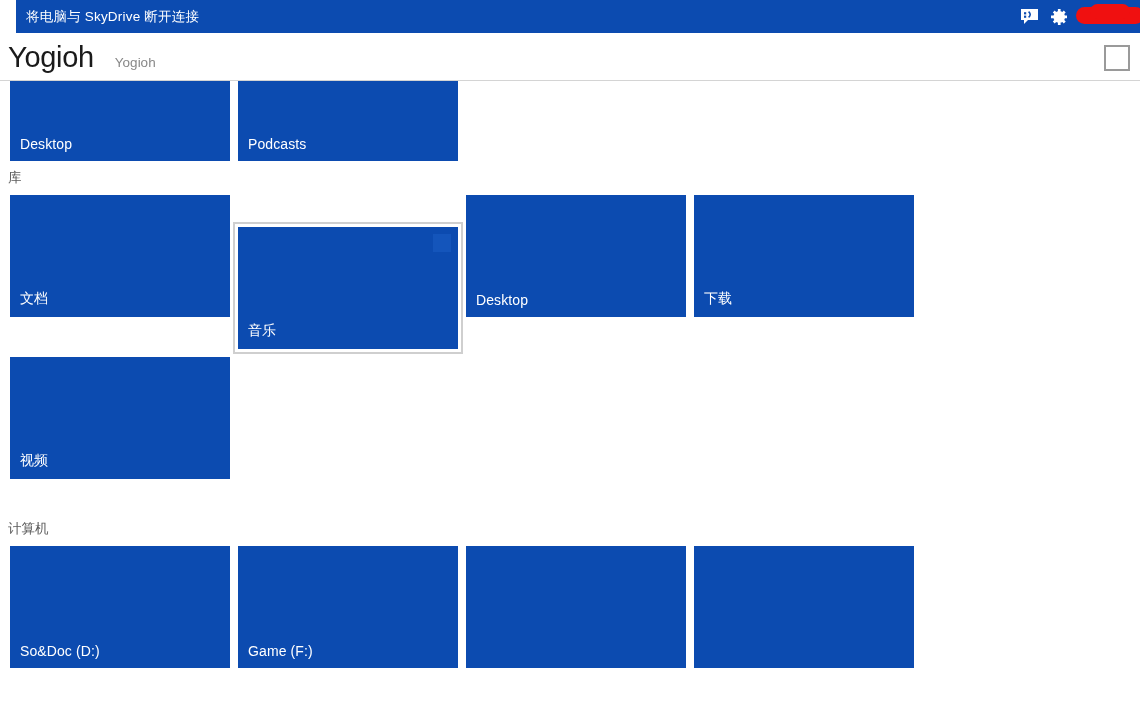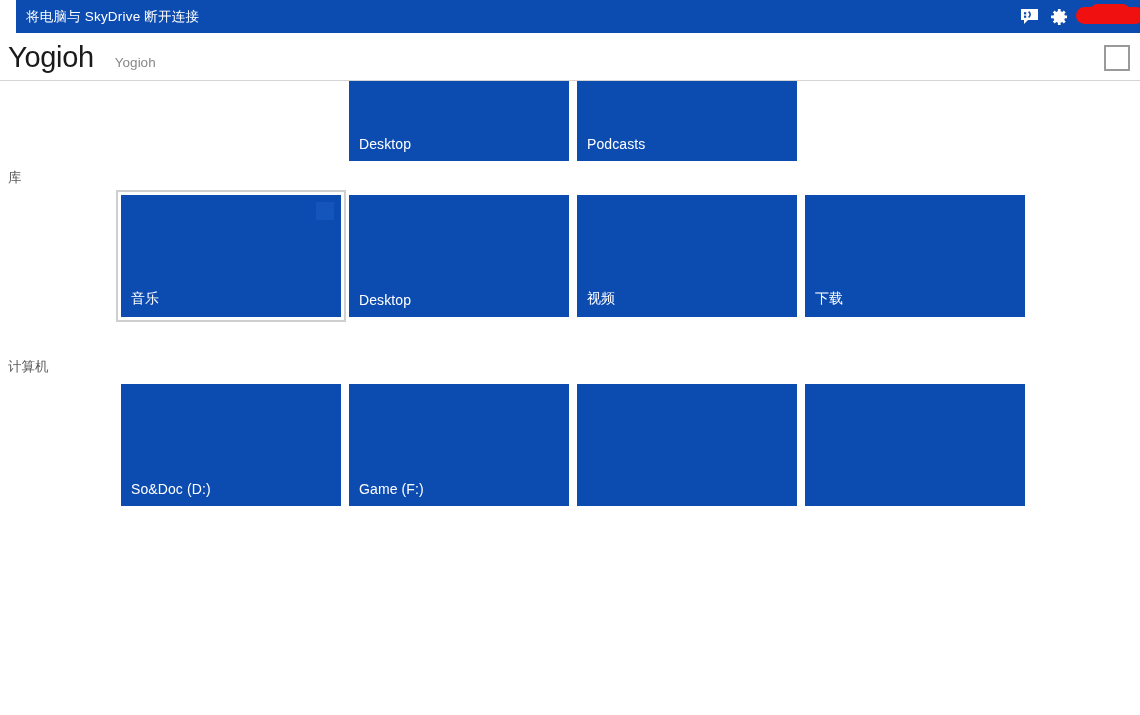--- a/index.html
+++ b/index.html
@@ -135,21 +135,20 @@
     color: #5a5a5a;
     padding-left: 8px;
     height: 26px;
     line-height: 26px;
   }
 
   .tilerow {
     display: flex;
     flex-wrap: wrap;
     padding-left: 6px;
-    justify-content: center;
   }
 
   .tile-slot {
     width: 228px;
     height: 130px;
     margin-right: 0px;
     padding: 4px;
     position: relative;
   }
 
@@ -157,20 +156,21 @@
     width: 100%;
     height: 100%;
     background: #0c4bb0;
     position: relative;
     cursor: default;
   }
 
   .tile-slot.selected {
     outline: 2px solid #cfcfcf;
     outline-offset: -1px;
+    margin-top: 32px;
   }
 
   .tile-label {
     position: absolute;
     left: 10px;
     bottom: 9px;
     color: #ffffff;
     font-size: 14px;
     white-space: nowrap;
     letter-spacing: 0.1px;
@@ -238,39 +238,44 @@
           <div class="tile">
             <div class="tile-label">Podcasts</div>
           </div>
         </div>
       </div>
   </div>
 
   <div class="group" id="group-library">
     <div class="group-header">库</div>
     <div class="tilerow" id="row-library">
+        <div class="tile-slot">
+          <div class="tile">
+            <div class="tile-label">文档</div>
+          </div>
+        </div>
         <div class="tile-slot selected">
           <div class="tile">
             <div class="tile-label">音乐</div>
             <div class="tile-check"></div>
           </div>
         </div>
         <div class="tile-slot">
           <div class="tile">
             <div class="tile-label">Desktop</div>
           </div>
         </div>
         <div class="tile-slot">
           <div class="tile">
+            <div class="tile-label">下载</div>
+          </div>
+        </div>
+        <div class="tile-slot">
+          <div class="tile">
             <div class="tile-label">视频</div>
-          </div>
-        </div>
-        <div class="tile-slot">
-          <div class="tile">
-            <div class="tile-label">下载</div>
           </div>
         </div>
       </div>
   </div>
 
   <div class="group" id="group-computer" style="margin-top:33px;">
     <div class="group-header">计算机</div>
     <div class="tilerow" id="row-computer">
         <div class="tile-slot">
           <div class="tile">

